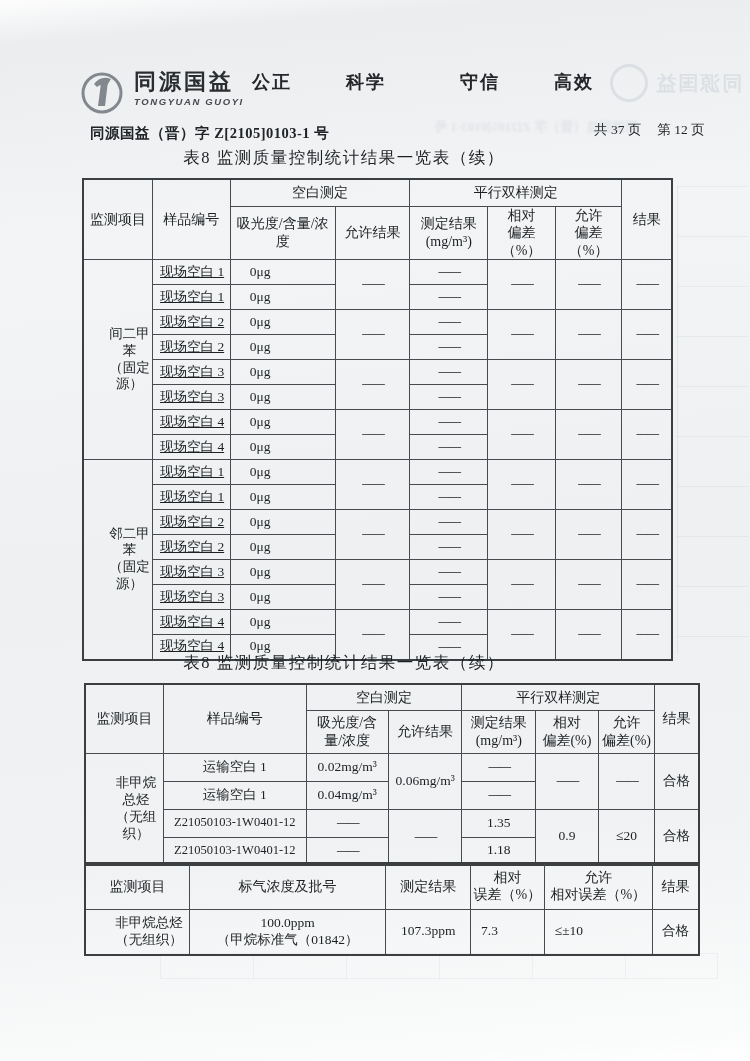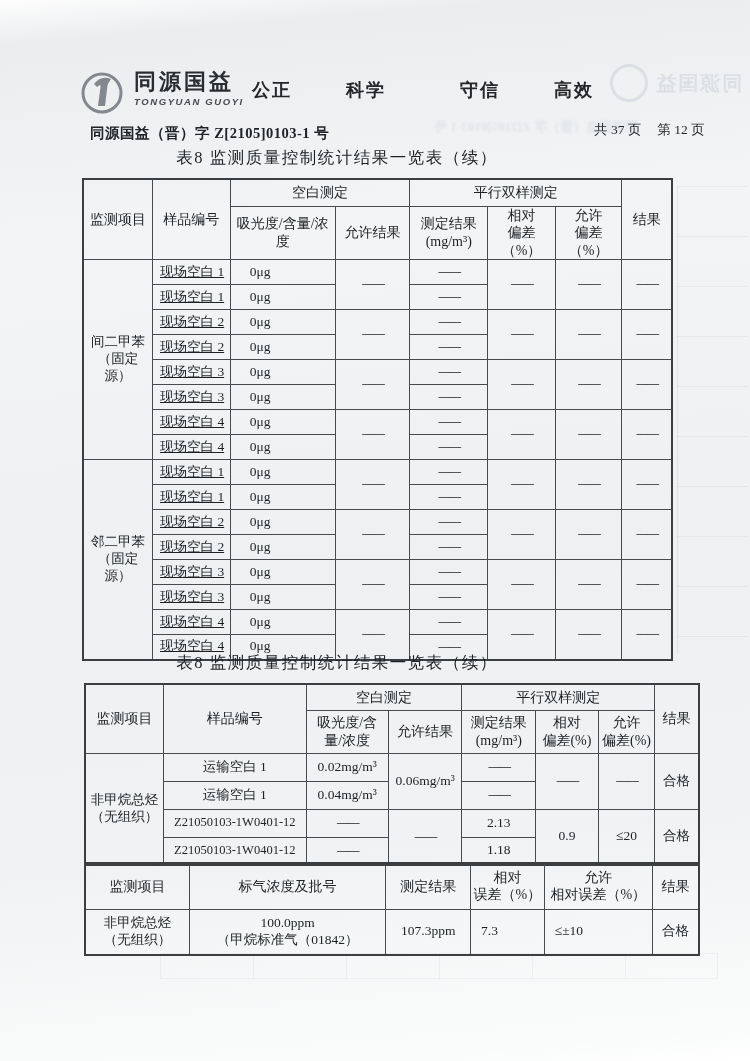--- a/index.html
+++ b/index.html
@@ -8,46 +8,46 @@
     background:linear-gradient(175deg,#fdfdfd 0%,#ebedef 4%,#f3f4f5 22%,#eef0f1 52%,#f1f2f3 78%,#fafbfb 97%,#ffffff 100%);
     font-family:"Liberation Serif","DejaVu Serif",serif;
     color:#1d2124;
   }
   
   .logo-wrap{position:absolute;left:78px;top:68px;display:flex;align-items:flex-start;}
   .logo-mark{width:48px;height:48px;}
   .logo-text{margin-left:8px;margin-top:2px;font-family:"Liberation Sans","DejaVu Sans",sans-serif;}
   .logo-cn{font-size:22px;font-weight:bold;letter-spacing:3px;color:#2a2d30;line-height:1.1;}
   .logo-en{font-size:9.5px;font-weight:bold;letter-spacing:1.6px;color:#46494d;margin-top:2px;font-style:italic;}
-  .slogans{position:absolute;left:252px;top:78px;display:flex;gap:54px;
+  .slogans{position:absolute;left:252px;top:70px;display:flex;gap:54px;
     font-family:"Liberation Sans","DejaVu Sans",sans-serif;font-weight:bold;font-size:18px;color:#242629;letter-spacing:2px;}
   .slogans .s3{margin-left:20px;}
   .doc-number{position:absolute;left:90px;top:124px;font-size:14.5px;font-weight:600;letter-spacing:0.5px;color:#202327;}
   .pages{position:absolute;left:556px;top:121px;font-size:13.5px;color:#25282b;display:flex;gap:16px;margin-left:38px;}
   
-  .tbl-title{position:absolute;left:5px;width:664px;text-align:center;font-size:16.5px;letter-spacing:1.5px;color:#1e2124;font-weight:500;}
+  .tbl-title{position:absolute;left:12px;width:664px;text-align:center;font-size:16.5px;letter-spacing:1.5px;color:#1e2124;font-weight:500;}
   .t1-title{top:147px;}
   .t2-title{top:652px;}
   
   table{position:absolute;border-collapse:collapse;table-layout:fixed;border:2px solid #3b3f42;}
   td,th{border:1px solid #474b4f;font-size:13.5px;font-weight:400;text-align:center;vertical-align:middle;
         padding:0 2px;line-height:1.25;overflow:hidden;color:#1d2124;}
   th{font-size:14px;}
   .blk{display:block;}
   .t1{left:82px;top:178px;width:591px;}
   .t1 .hr1{height:27px;} .t1 .hr2{height:43px;} .t1 tbody tr{height:25px;}
   .t1 td.c-sample{text-align:left;padding-left:7px;text-decoration:underline;}
   .t1 td.c-value{text-align:left;padding-left:19px;}
   .t2{left:84px;top:683px;width:616px;}
   .t2 .hr1{height:26px;} .t2 .hr2{height:43px;} .t2 tbody tr{height:28px;}
   .t3{left:84px;top:862px;width:616px;}
   .t3 thead tr{height:46px;} .t3 tbody tr{height:46px;}
   .t3 .c-left{text-align:left;padding-left:10px;}
   .dash{font-family:"DejaVu Sans",sans-serif;letter-spacing:-2px;color:#3d4144;font-size:13px;}
-  .c-proj{font-size:13.5px;}
+  .c-proj{font-size:13.5px;padding-left:25px;}
   .c-id{font-size:12.5px;padding:0 1px;}
   
   .ghost{position:absolute;pointer-events:none;color:#6f7f96;}
   .ghost-logo{right:8px;top:64px;opacity:.14;display:flex;align-items:center;gap:6px;
     transform:scaleX(-1);filter:blur(0.7px);font-family:"Liberation Sans","DejaVu Sans",sans-serif;}
   .ghost-logo .gtxt{font-size:20px;font-weight:bold;letter-spacing:2px;}
   .ghost-logo .gcircle{width:32px;height:32px;border:3px solid currentColor;border-radius:50%;display:inline-block;}
   .ghost-docline{left:408px;top:118px;width:230px;opacity:.12;transform:scaleX(-1);
     filter:blur(0.8px);font-size:13px;font-weight:bold;white-space:nowrap;overflow:hidden;}
   .ghost-margin{right:2px;top:186px;width:70px;height:468px;opacity:.55;
@@ -314,21 +314,21 @@
       </tr>
       <tr>
         <td>运输空白 1</td>
         <td>0.04mg/m³</td>
         <td class="dash">——</td>
       </tr>
       <tr>
         <td class="c-id">Z21050103-1W0401-12</td>
         <td class="dash">——</td>
         <td rowspan="2" class="dash">——</td>
-        <td>2.13</td>
+        <td>1.35</td>
         <td rowspan="2">0.9</td>
         <td rowspan="2">≤20</td>
         <td rowspan="2">合格</td>
       </tr>
       <tr>
         <td class="c-id">Z21050103-1W0401-12</td>
         <td class="dash">——</td>
         <td>1.18</td>
       </tr>
     </tbody>

